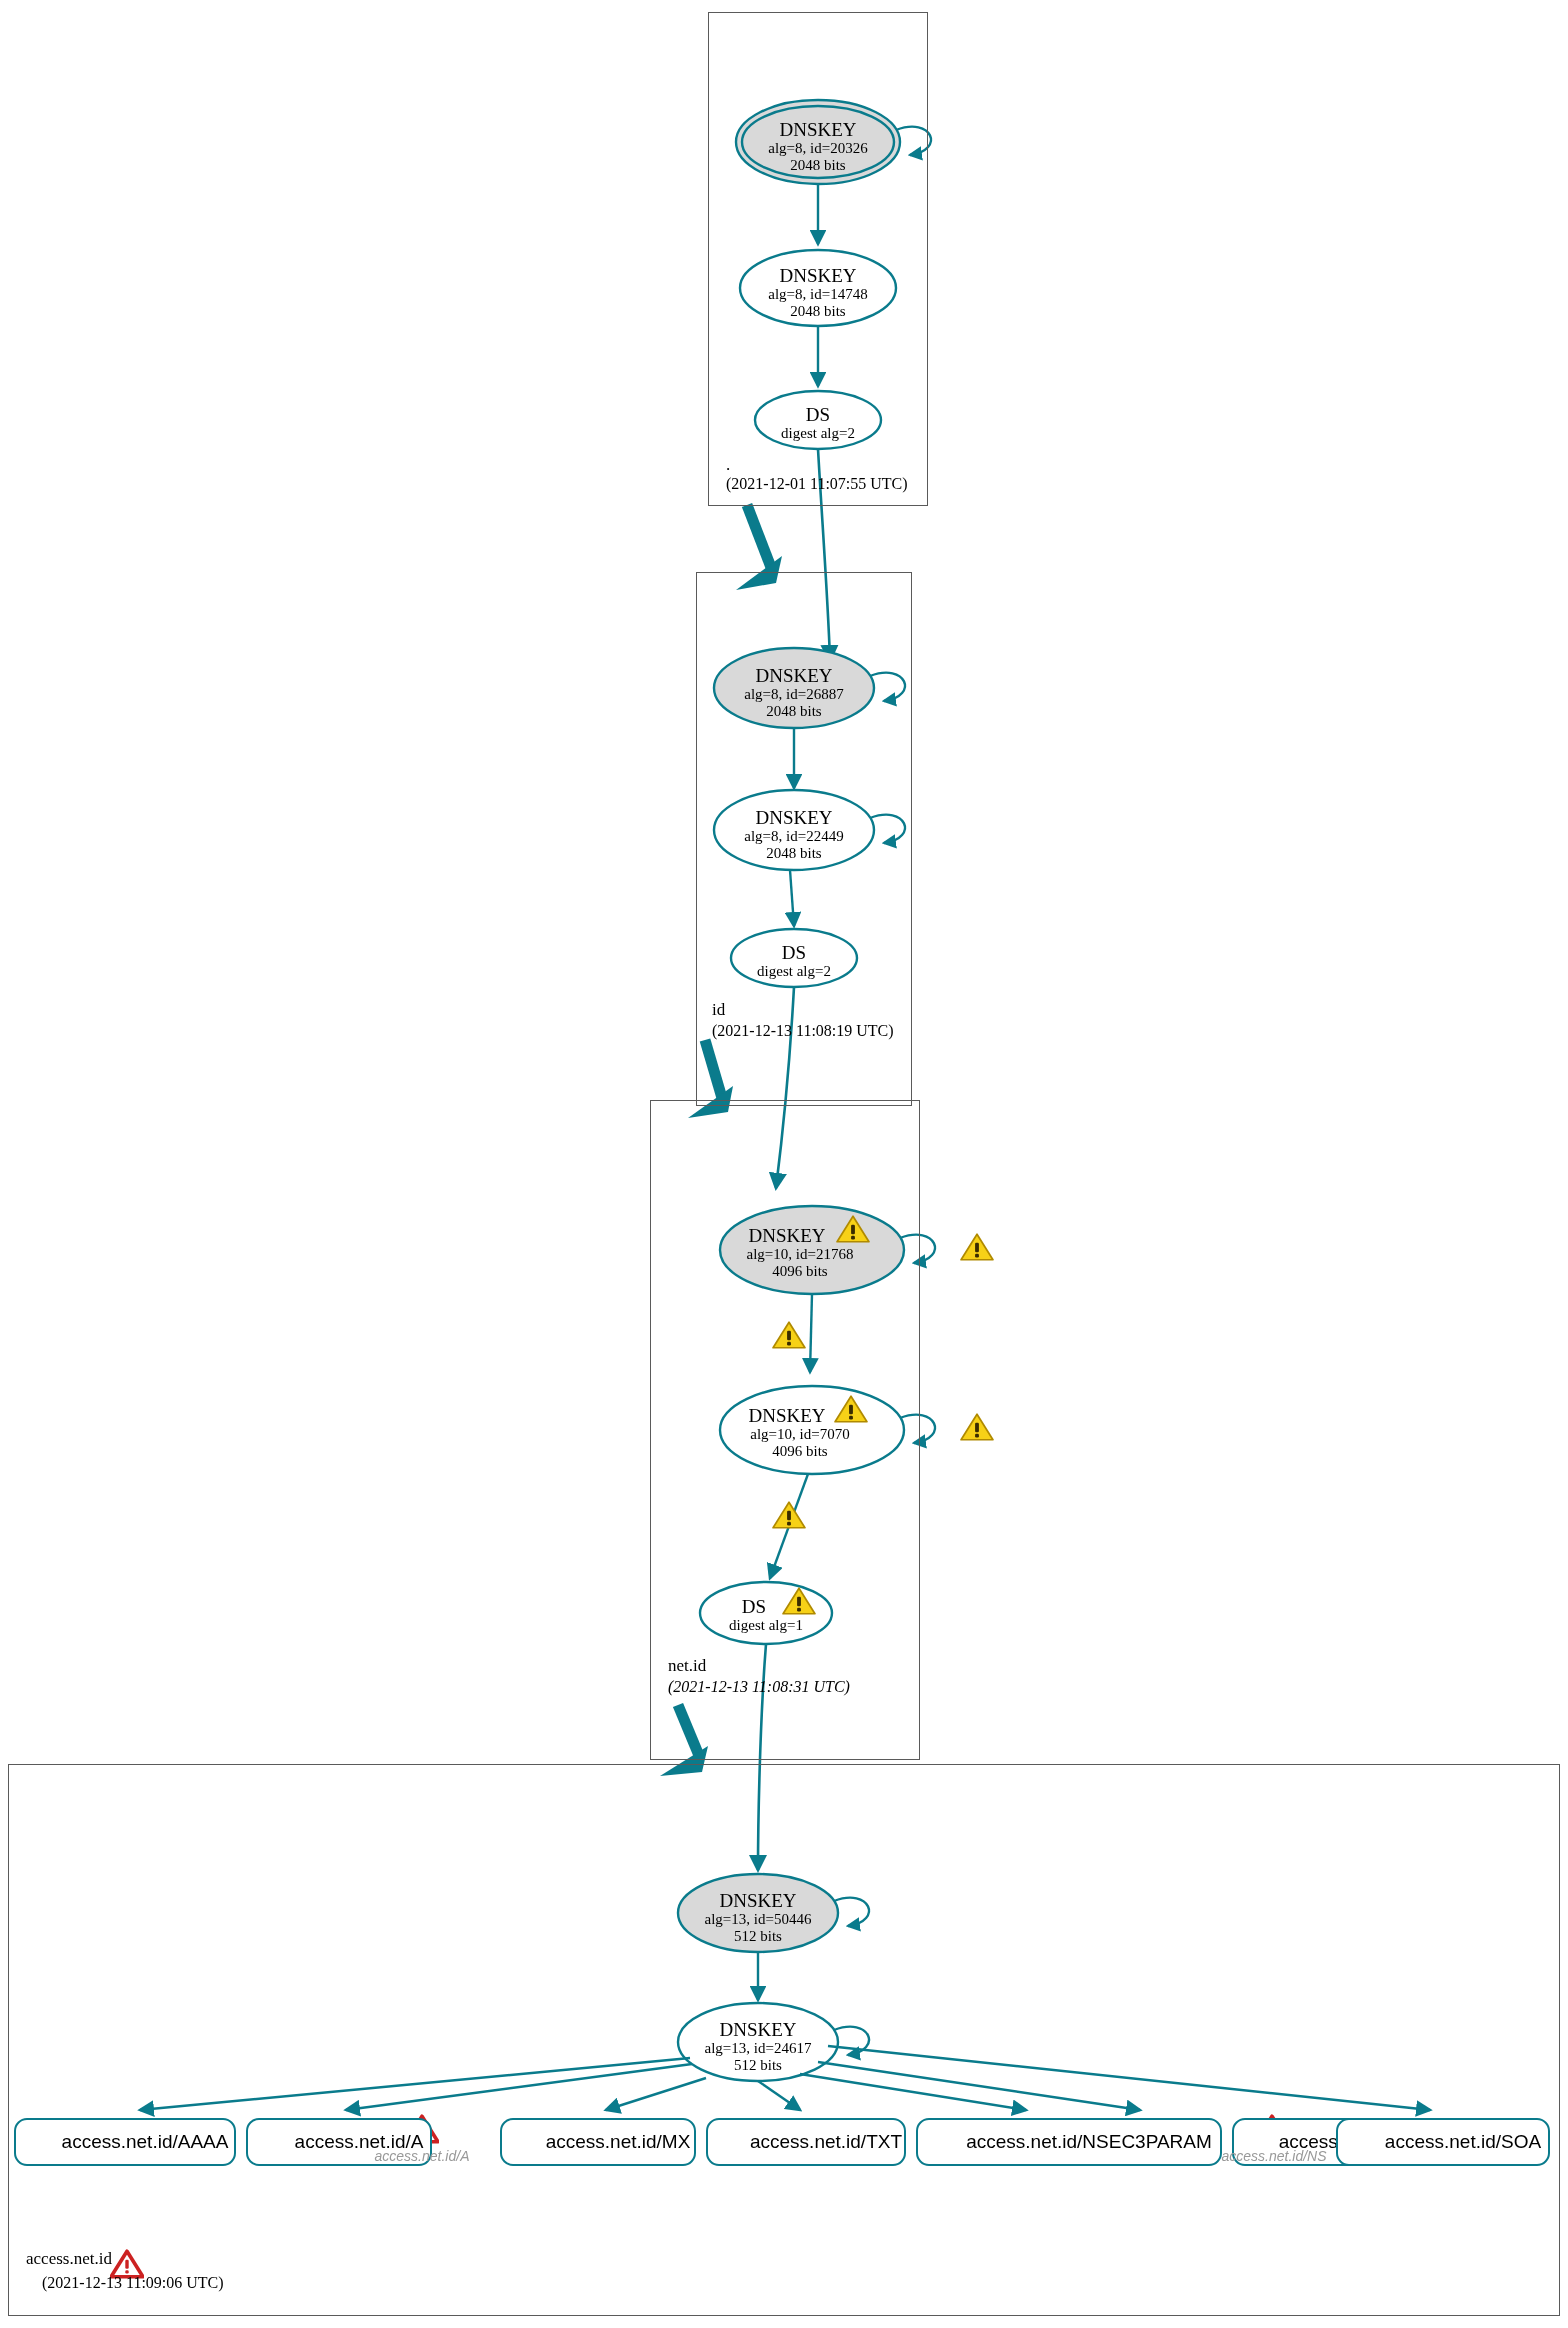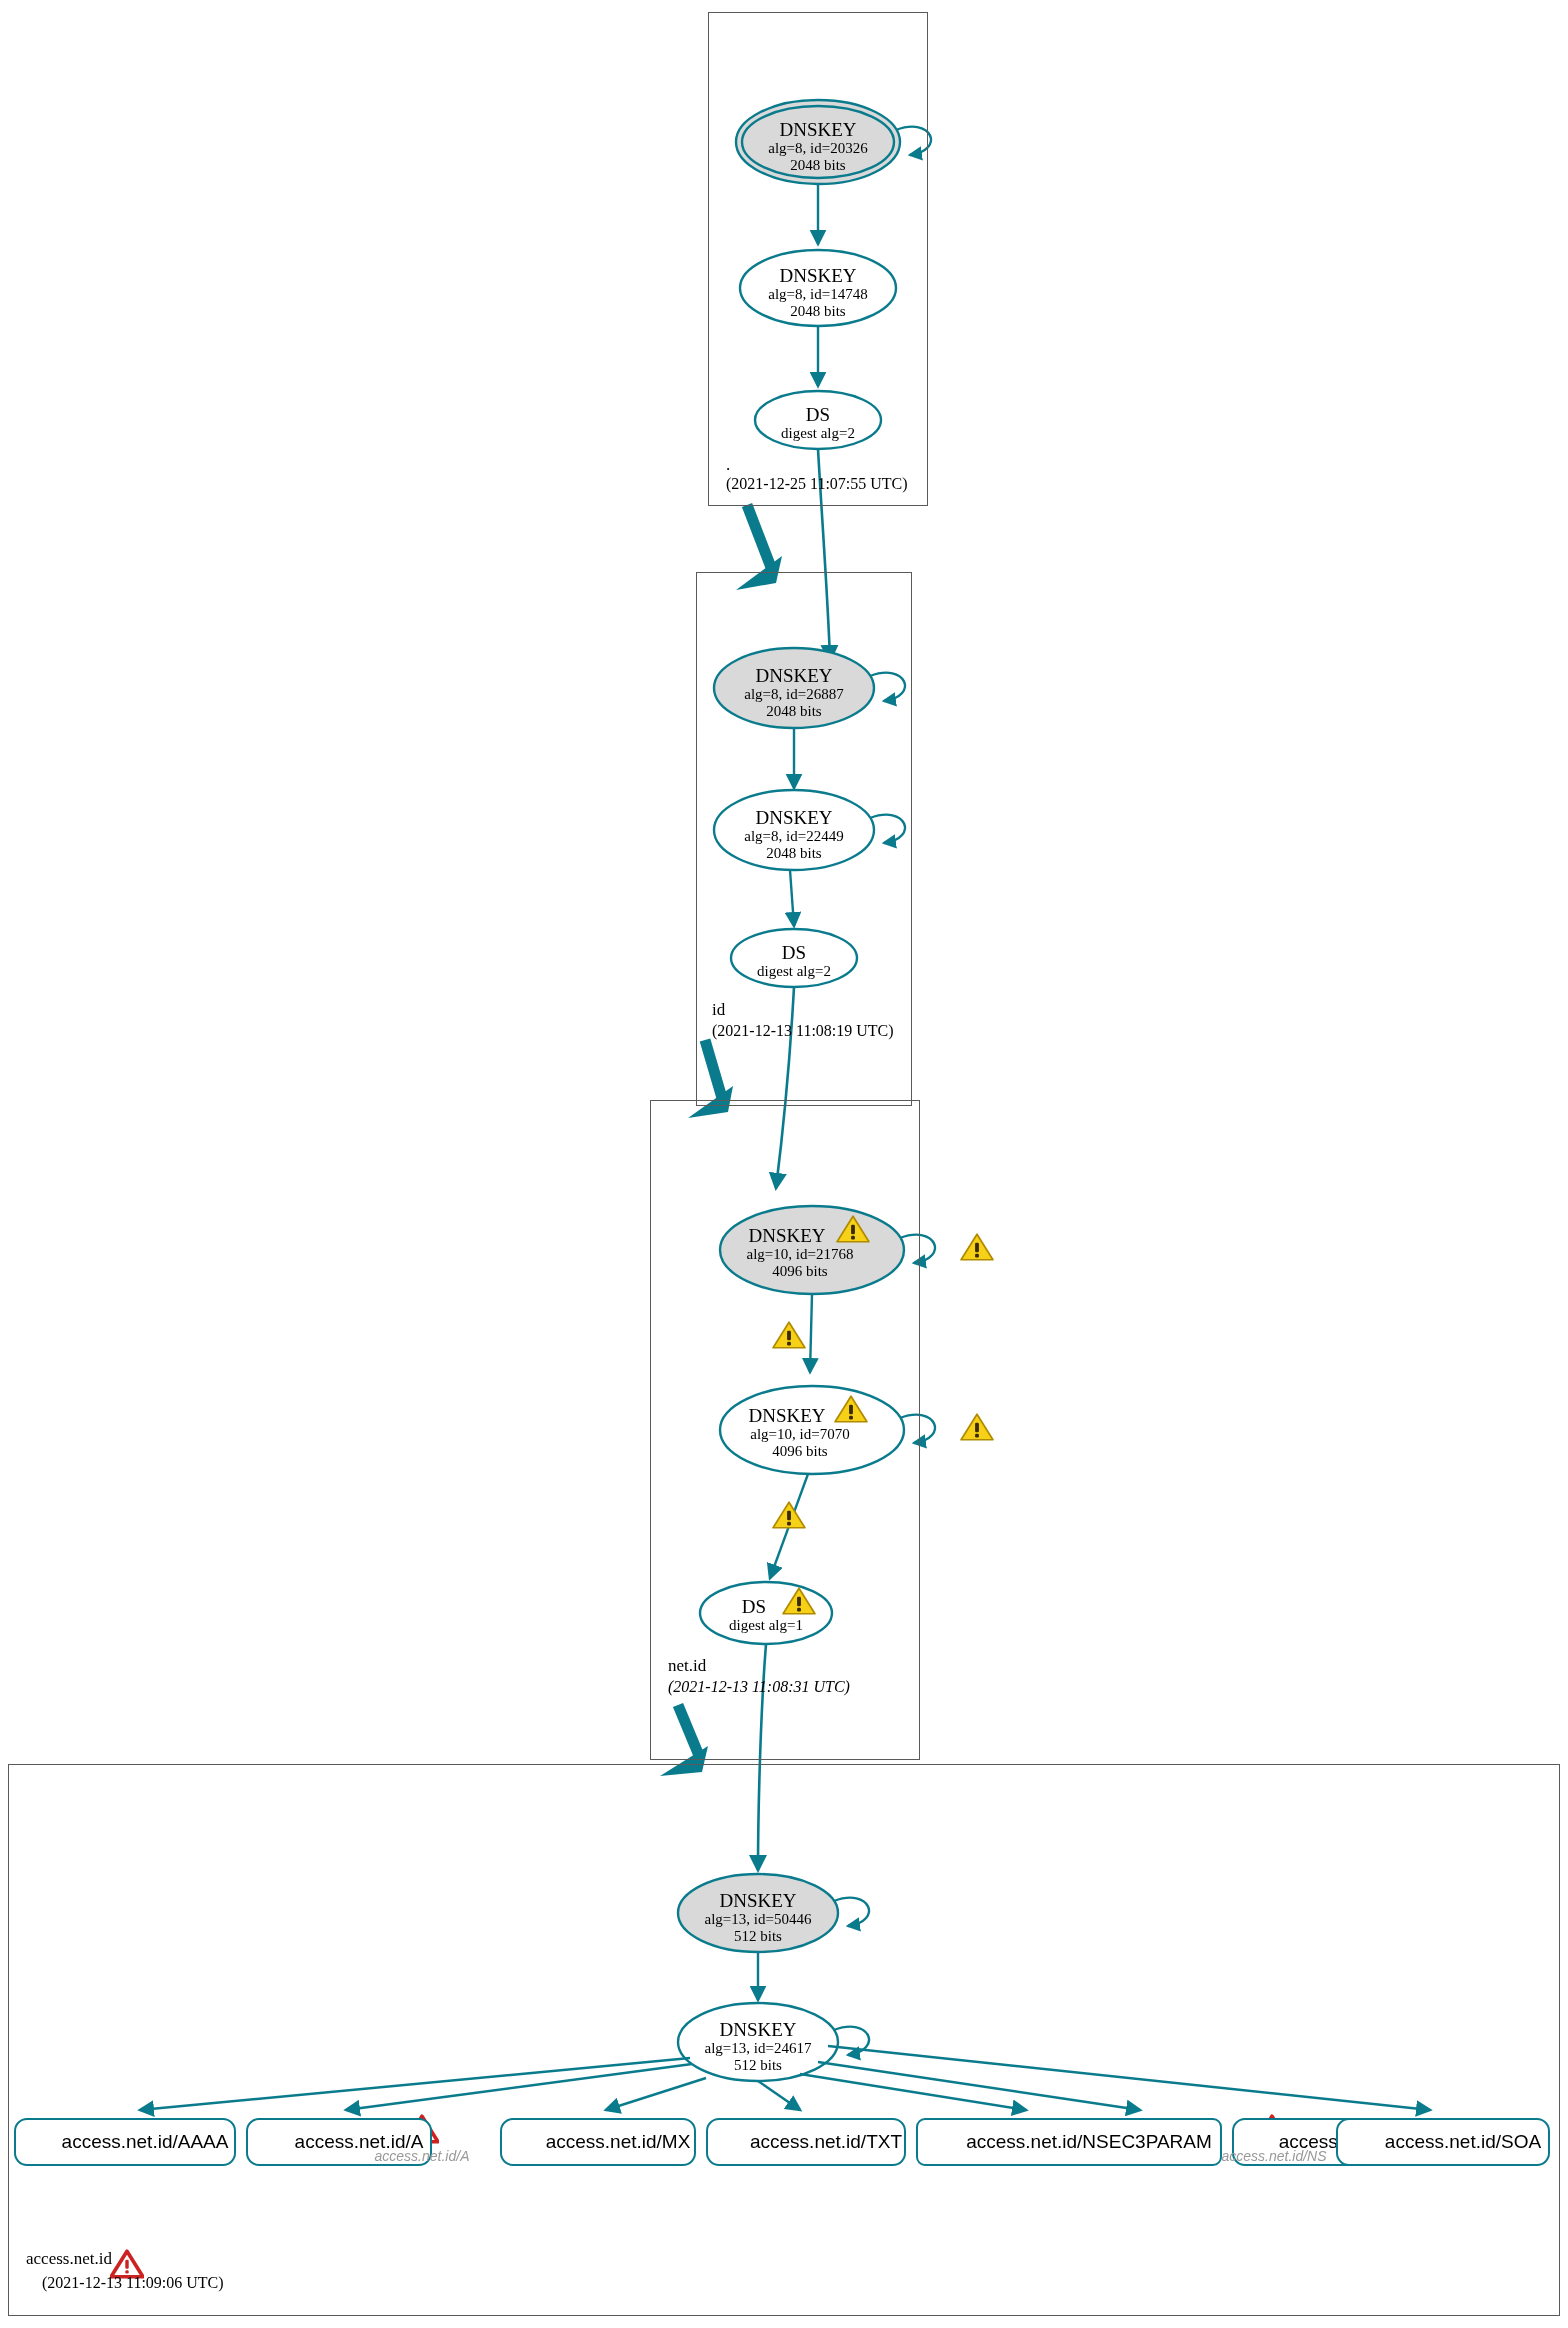--- a/index.html
+++ b/index.html
@@ -204,21 +204,21 @@
     <use href="#err-tri" x="1255" y="2114" width="34" height="30"></use>
     <use href="#err-tri" x="110" y="2249" width="34" height="30"></use>
   </svg>
 
   <div class="zone-box" style="left:708px; top:12px; width:220px; height:494px;"></div>
   <div class="zone-box" style="left:696px; top:572px; width:216px; height:534px;"></div>
   <div class="zone-box" style="left:650px; top:1100px; width:270px; height:660px;"></div>
   <div class="zone-box" style="left:8px; top:1764px; width:1552px; height:552px;"></div>
 
   <div class="zone-label zone-name" style="left:726px; top:455px;">.</div>
-  <div class="zone-label zone-time" style="left:726px; top:475px;">(2021-12-25 11:07:55 UTC)</div>
+  <div class="zone-label zone-time" style="left:726px; top:475px;">(2021-12-01 11:07:55 UTC)</div>
 
   <div class="zone-label zone-name" style="left:712px; top:1000px;">id</div>
   <div class="zone-label zone-time" style="left:712px; top:1022px;">(2021-12-13 11:08:19 UTC)</div>
 
   <div class="zone-label zone-name" style="left:668px; top:1656px;">net.id</div>
   <div class="zone-label zone-time" style="left:668px; top:1678px;font-style:italic;">(2021-12-13 11:08:31 UTC)</div>
 
   <div class="zone-label zone-name" style="left:26px; top:2249px;">access.net.id</div>
   <div class="zone-label zone-time" style="left:26px; top:2274px;margin-left:16px;">(2021-12-13 11:09:06 UTC)</div>
 
@@ -282,20 +282,20 @@
   <div class="node-label" style="left:658px; top:2019px; width:200px;">
     <div class="node-title">DNSKEY</div>
     <div class="node-sub">alg=13, id=24617</div>
     <div class="node-sub">512 bits</div>
   </div>
 
   <div class="rr-box" style="left:14px; top:2118px; width:222px; height:48px;">access.net.id/AAAA</div>
   <div class="rr-box" style="left:246px; top:2118px; width:186px; height:48px;">access.net.id/A</div>
   <div class="rr-box" style="left:500px; top:2118px; width:196px; height:48px;">access.net.id/MX</div>
   <div class="rr-box" style="left:706px; top:2118px; width:200px; height:48px;text-align:right;">access.net.id/TXT</div>
-  <div class="rr-box" style="left:916px; top:2118px; width:306px; height:48px;border-radius:9px;">access.net.id/NSEC3PARAM</div>
+  <div class="rr-box" style="left:916px; top:2118px; width:306px; height:48px;">access.net.id/NSEC3PARAM</div>
   <div class="rr-box" style="left:1232px; top:2118px; width:196px; height:48px;">access.net.id/NS</div>
   <div class="rr-box" style="left:1336px; top:2118px; width:214px; height:48px;">access.net.id/SOA</div>
 
   <div class="err-label" style="left:352px; top:2148px; width:140px;">access.net.id/A</div>
   <div class="err-label" style="left:1204px; top:2148px; width:140px;">access.net.id/NS</div>
 
 </div>
 
 </body></html>

